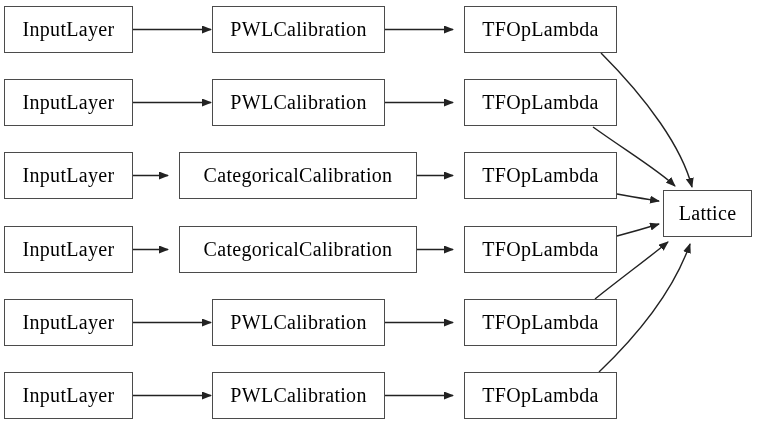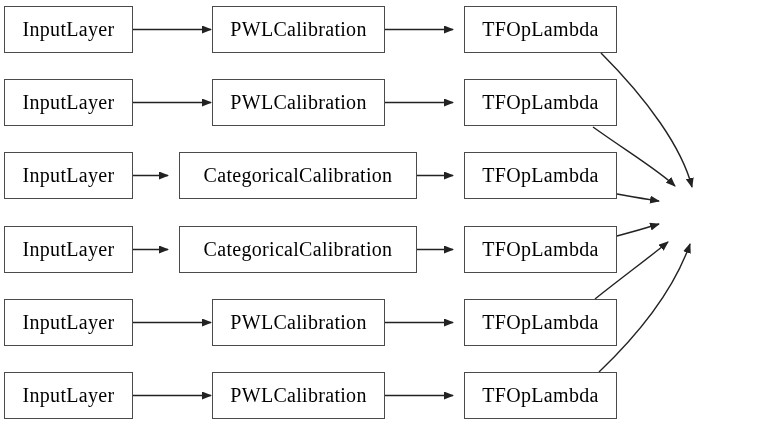--- a/index.html
+++ b/index.html
@@ -134,14 +134,17 @@
   <div class="node" style="left:4px;   top:372px; width:129px; height:47px">
       <span>InputLayer</span>
     </div>
   <div class="node" style="left:212px; top:372px; width:173px; height:47px">
       <span>PWLCalibration</span>
     </div>
   <div class="node" style="left:464px; top:372px; width:153px; height:47px">
       <span>TFOpLambda</span>
     </div>
 
+  <div class="node" style="left:663px; top:190px; width:89px;  height:47px">
+      <span>Lattice</span>
+    </div>
 
 </div>
 
 </body></html>

